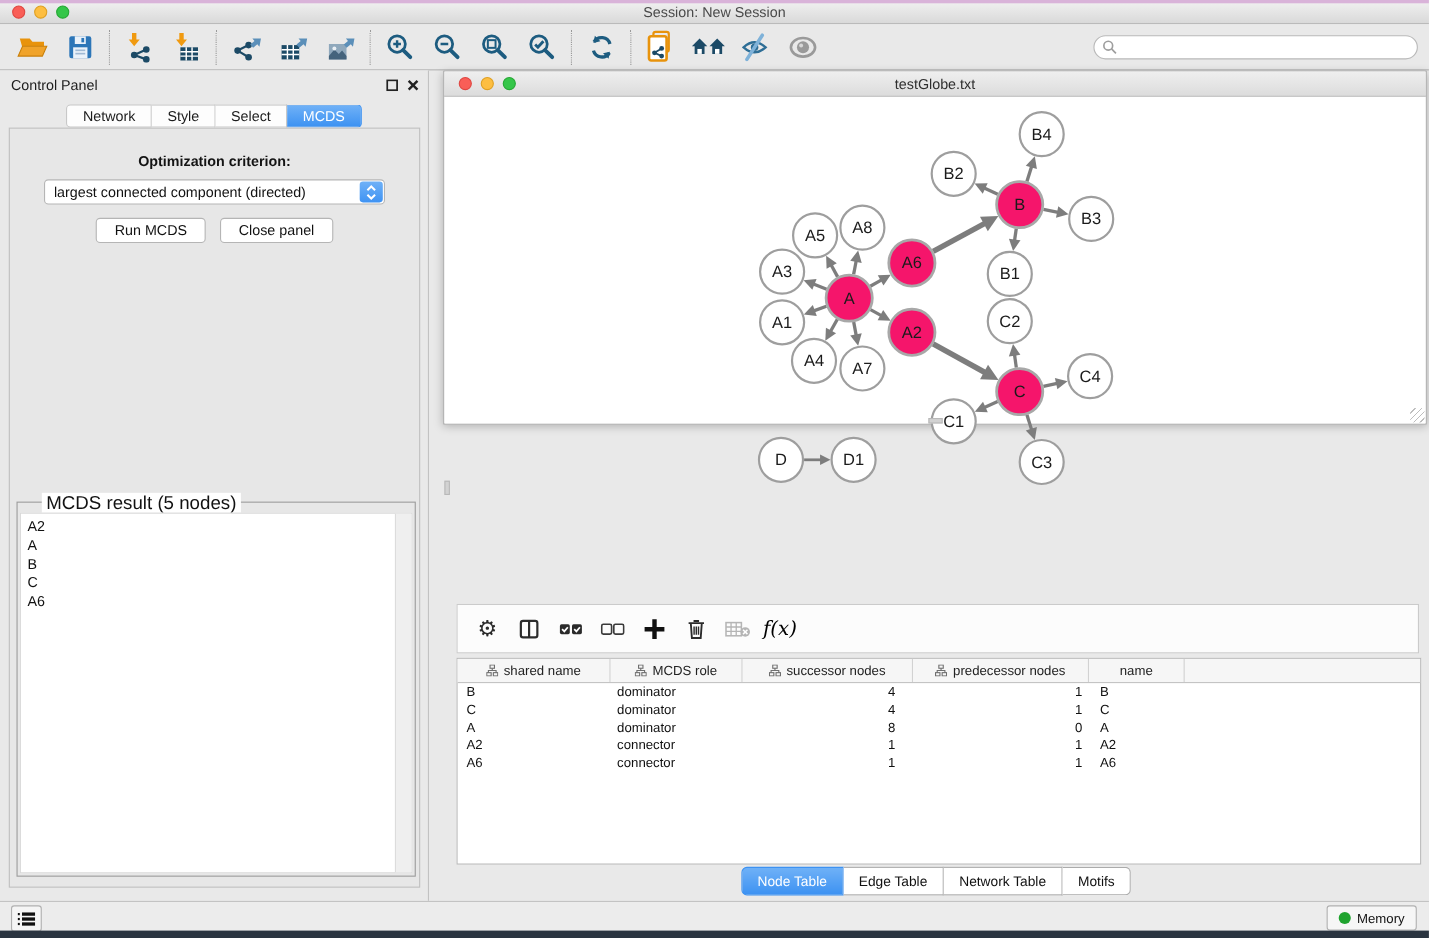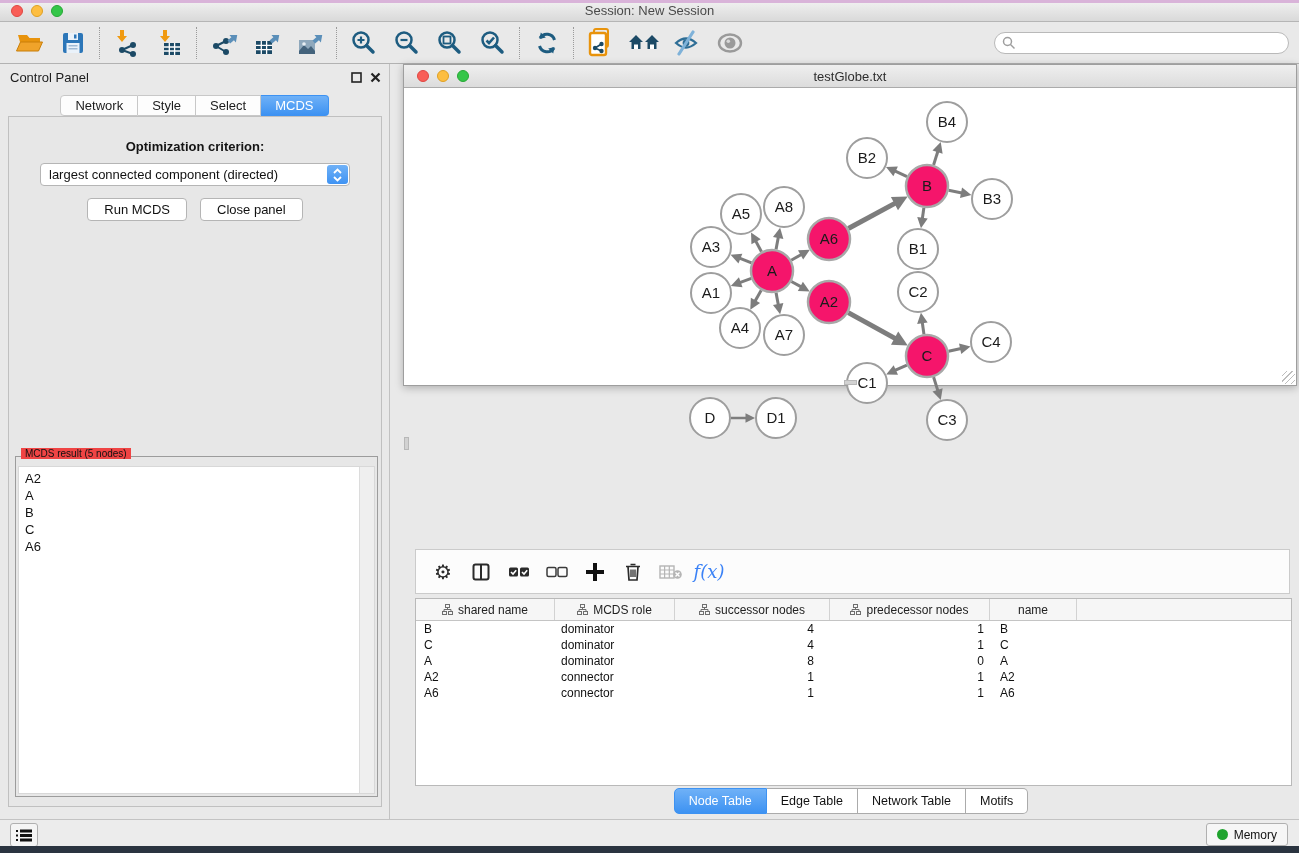--- a/index.html
+++ b/index.html
@@ -44,21 +44,21 @@
   #opt-label { margin-top:22px; text-align:center; font-size:13px; font-weight:600; color:#141414; }
   #dropdown { position:relative; width:310px; height:23px; margin:9px auto 0 auto; background:#fff;
     border:1px solid #B5B5B5; border-radius:4px; display:flex; align-items:center; }
   #dropdown .val { font-size:13px; color:#111; padding-left:8px; white-space:nowrap; }
   #dropdown .stepper { position:absolute; right:1px; top:1px; width:21px; height:19px; border-radius:3px;
     background:linear-gradient(#6FB1F7,#3F93F3); display:flex; flex-direction:column; align-items:center; justify-content:center; }
   #btnrow { display:flex; justify-content:center; gap:13px; margin-top:12px; }
   .cp-btn { height:23px; padding:0 16px; background:#fff; border:1px solid #B5B5B5; border-radius:4px;
     font-size:13px; color:#111; display:flex; align-items:center; }
   #result-group { position:absolute; left:6px; right:3px; top:339px; bottom:9px; border:1px solid #9C9C9C; }
-  #result-legend { position:absolute; left:5px; top:-9px; background:#ef4444; padding:0 4px; font-size:10px; color:#111; }
+  #result-legend { position:absolute; left:22px; top:-9px; background:#ffffff; padding:0 4px; font-size:17px; color:#111; }
   #result-inner { position:absolute; left:2px; right:2px; top:9px; bottom:2px; background:#fff; border:1px solid #D8D8D8; }
   #result-track { position:absolute; right:0; top:0; bottom:0; width:15px; background:#EFEFEF; border-left:1px solid #DCDCDC; }
   #result-list { position:absolute; left:0; top:3px; right:16px; }
   .result-item { height:17px; line-height:17px; padding-left:6px; font-size:13px; color:#111; }
 
   
   #net-window { position:absolute; left:403px; top:64px; width:894px; height:322px;
     background:#fff; border:1px solid #9E9E9E; box-shadow:0 2px 8px rgba(0,0,0,0.25); }
   #net-titlebar { position:absolute; left:0; top:0; right:0; height:23px;
     background:linear-gradient(#EFEFEF,#DCDCDC); border-bottom:1px solid #ABABAB; }
@@ -72,21 +72,21 @@
   #handle-bottom { left:440px; bottom:0; width:13px; height:5px; }
 
   
   #table-panel { position:absolute; left:403px; top:520px; width:896px; height:299px; background:#E9E9E9; }
   #tp-header { position:absolute; left:0; top:0; right:0; height:26px; display:flex; align-items:center; }
   #tp-header .ptitle { margin-left:14px; font-size:13px; color:#1d1d1d; }
   #tp-toolbar { position:absolute; left:12px; right:9px; top:29px; height:45px;
     background:#FCFCFC; border:1px solid #CBCBCB; display:flex; align-items:center; padding-left:10px; gap:4px; }
   .tpt-btn { width:34px; height:36px; display:flex; align-items:center; justify-content:center; }
   .gear-glyph { font-size:20px; color:#2B2B2B; line-height:1; }
-  .fx-glyph { font-family:"DejaVu Serif",serif; font-style:italic; font-size:18px; color:#3b82f6; }
+  .fx-glyph { font-family:"DejaVu Serif",serif; font-style:italic; font-size:18px; color:#000000; }
   #table-box { position:absolute; left:12px; right:7px; top:78px; height:188px; background:#fff; border:1px solid #B9B9B9; }
   #thead { display:flex; height:22px; background:#F6F6F6; border-bottom:1px solid #C4C4C4; }
   .th { display:flex; align-items:center; justify-content:center; gap:5px; font-size:12px; color:#222;
     border-right:1px solid #D2D2D2; overflow:hidden; }
   .th:last-child { border-right:none; }
   .tr { display:flex; height:16px; align-items:center; }
   .td { font-size:12px; color:#111; overflow:hidden; white-space:nowrap; }
 
   #bottom-tabs { position:absolute; left:0; right:0; top:268px; display:flex; justify-content:center; }
   .btab { height:23px; padding:12px 14px; display:flex; align-items:center; font-size:12.5px; color:#111;

